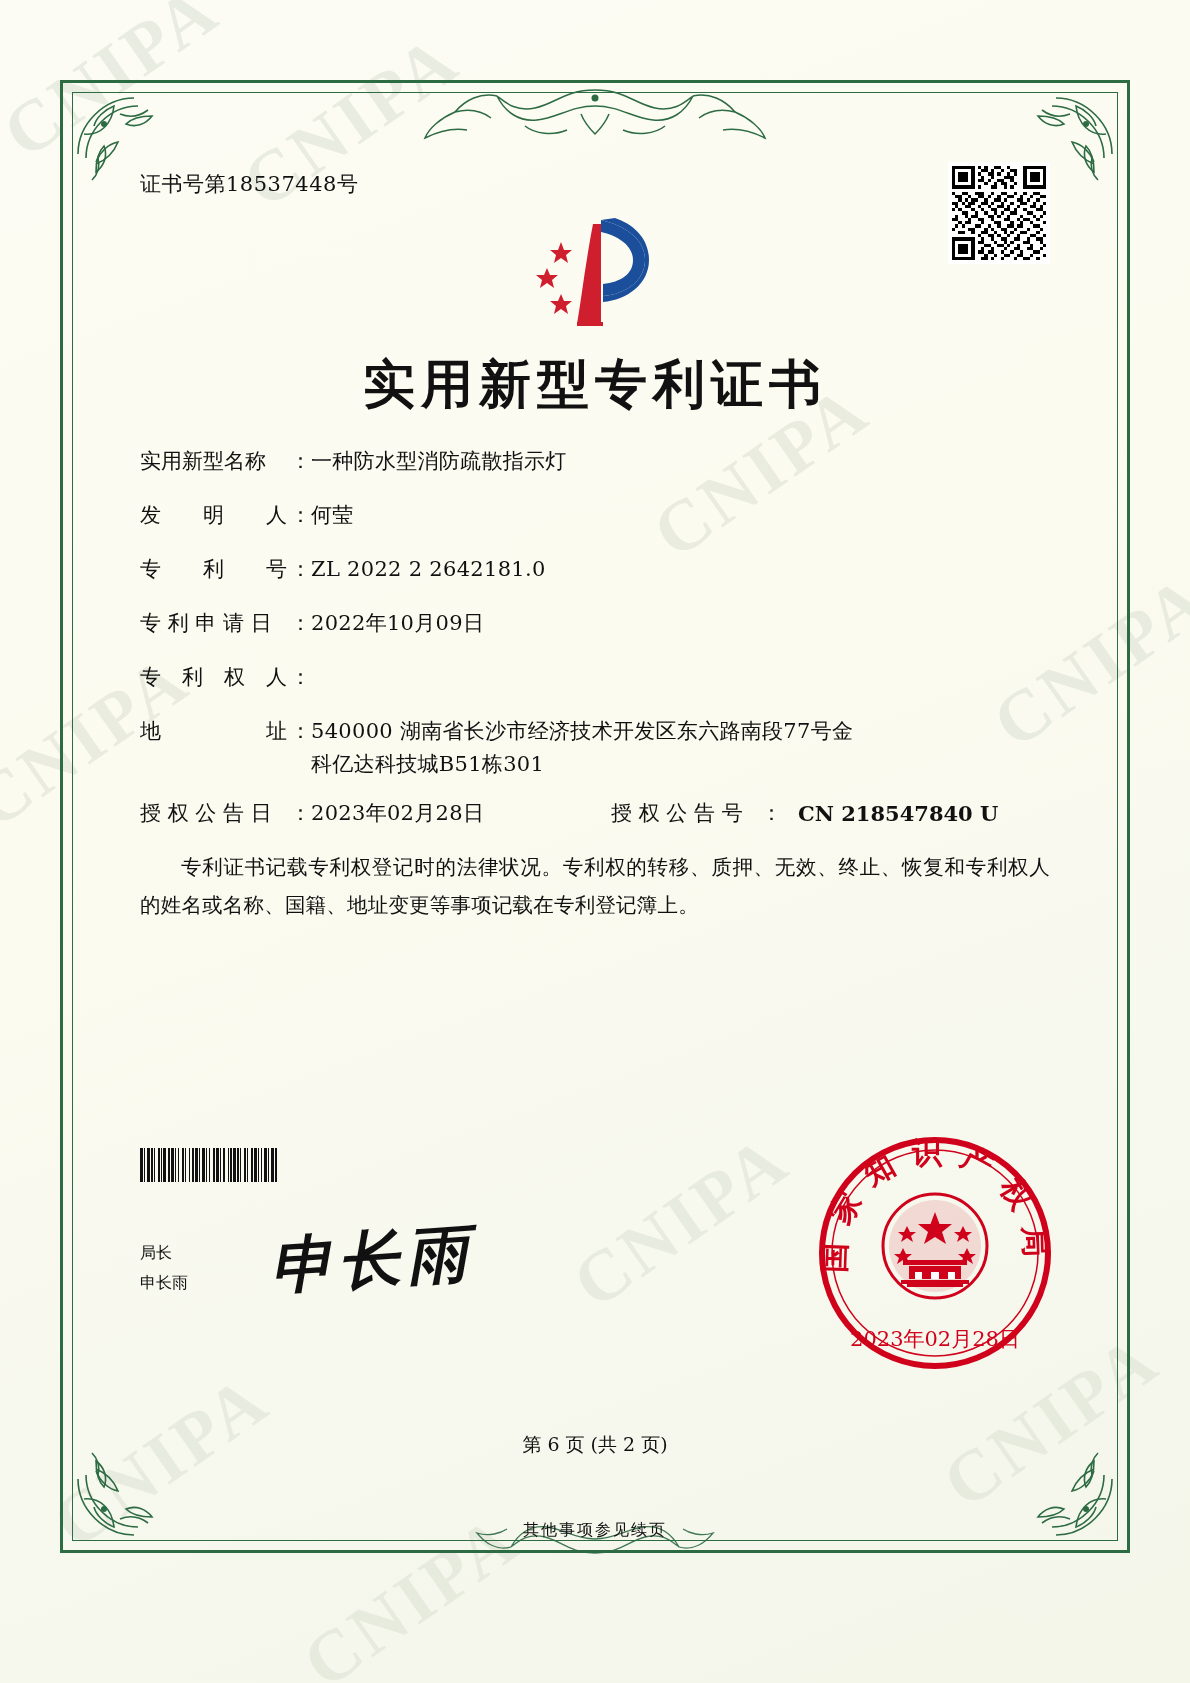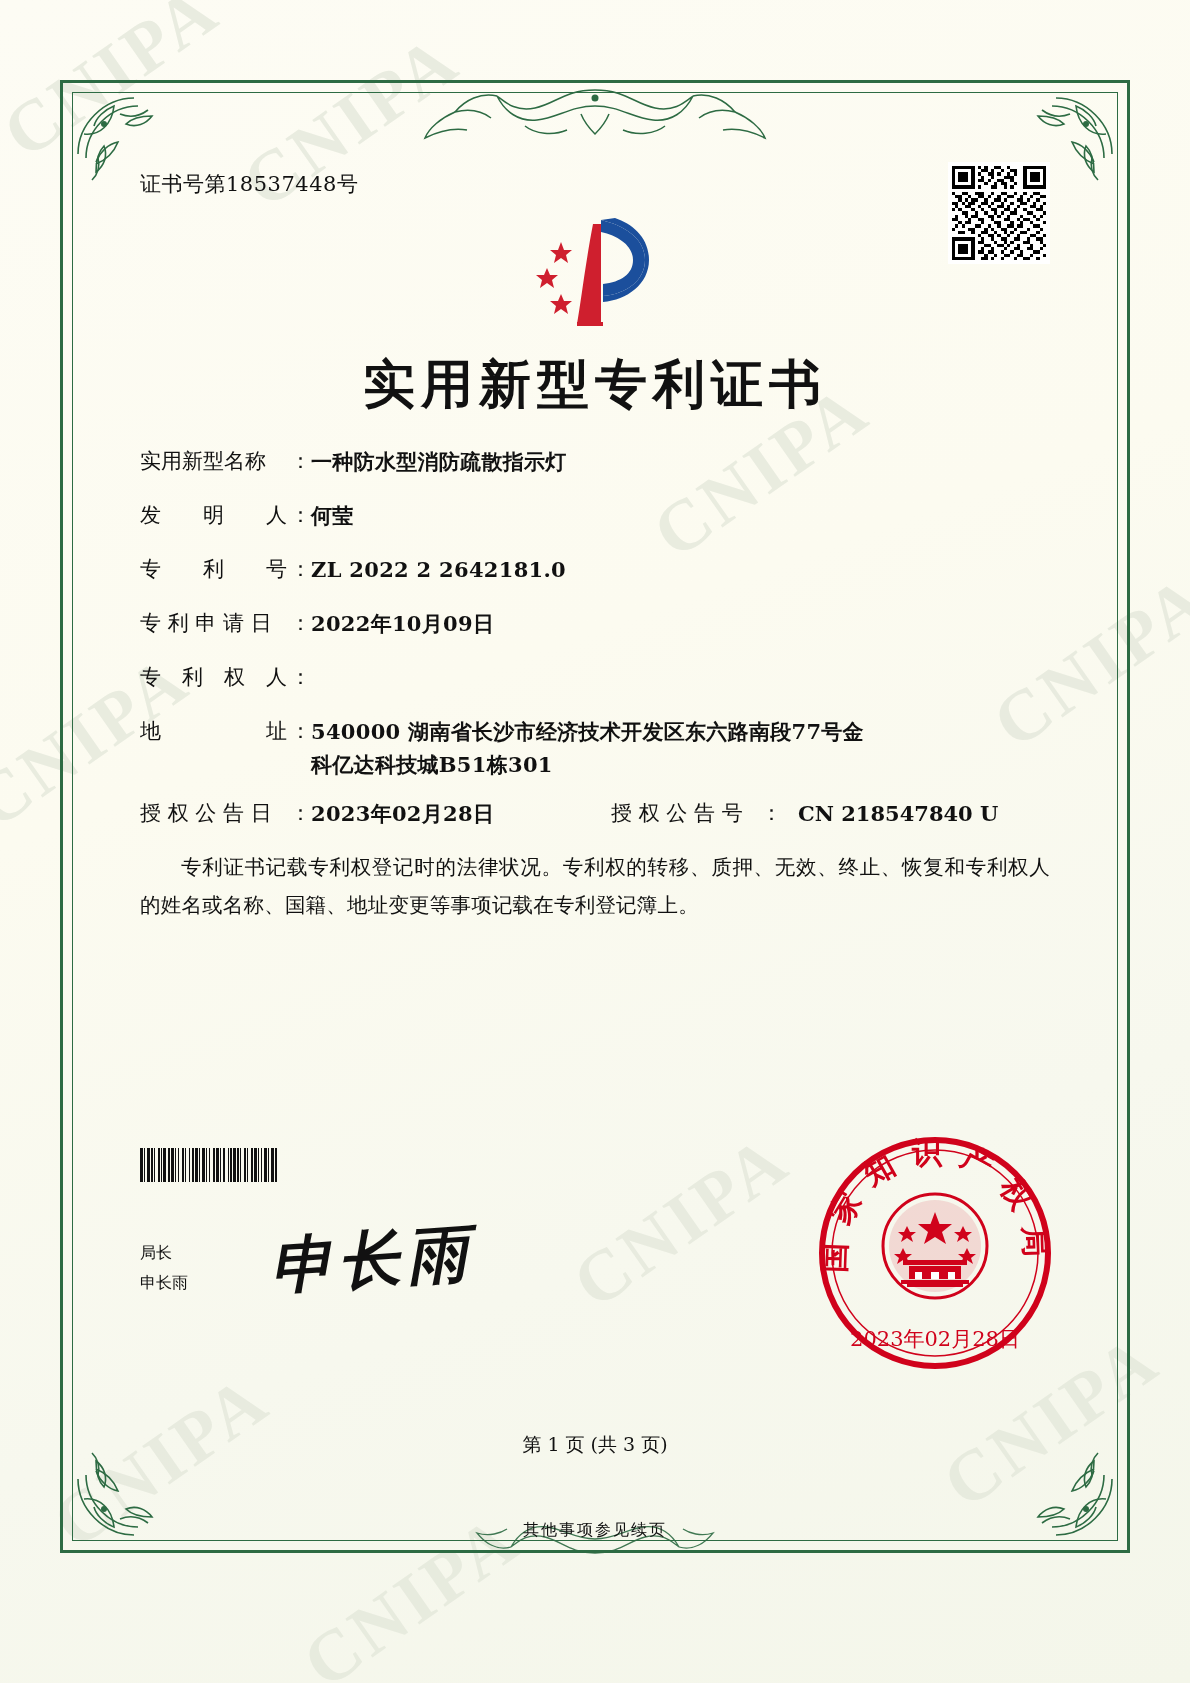--- a/index.html
+++ b/index.html
@@ -154,21 +154,20 @@
     justify-content: space-between;
     letter-spacing: 0;
   }
   .field-colon {
     flex: 0 0 16px;
     text-align: left;
   }
   .field-value {
     flex: 1;
     letter-spacing: .3px;
-    font-weight: bold;
   }
   .field-value .line2 { display: block; margin-top: 9px; }
 
   .field-row.dual .field-value { flex: 0 0 auto; width: 300px; }
   .second-label {
     width: 150px;
     flex: 0 0 auto;
     display: flex;
     justify-content: space-between;
     margin-left: 0;
@@ -756,16 +755,16 @@
           <rect x="-4" y="26" width="8" height="7" fill="#fff"></rect>
           <rect x="13" y="26" width="7" height="7" fill="#fff"></rect>
           <rect x="-34" y="34" width="68" height="4"></rect>
           <rect x="-28" y="38" width="56" height="3"></rect>
         </g>
       </g>
       <text x="125" y="218" text-anchor="middle" font-size="21" fill="#d0021b" font-family="DejaVu Serif, serif" id="seal-date">2023年02月28日</text>
     </svg>
   </div>
 
-  <div class="page-no">第 1 页 (共 3 页)</div>
+  <div class="page-no">第 6 页 (共 2 页)</div>
   <div class="footer-note">其他事项参见续页</div>
 
 </div>
 
 </body></html>

